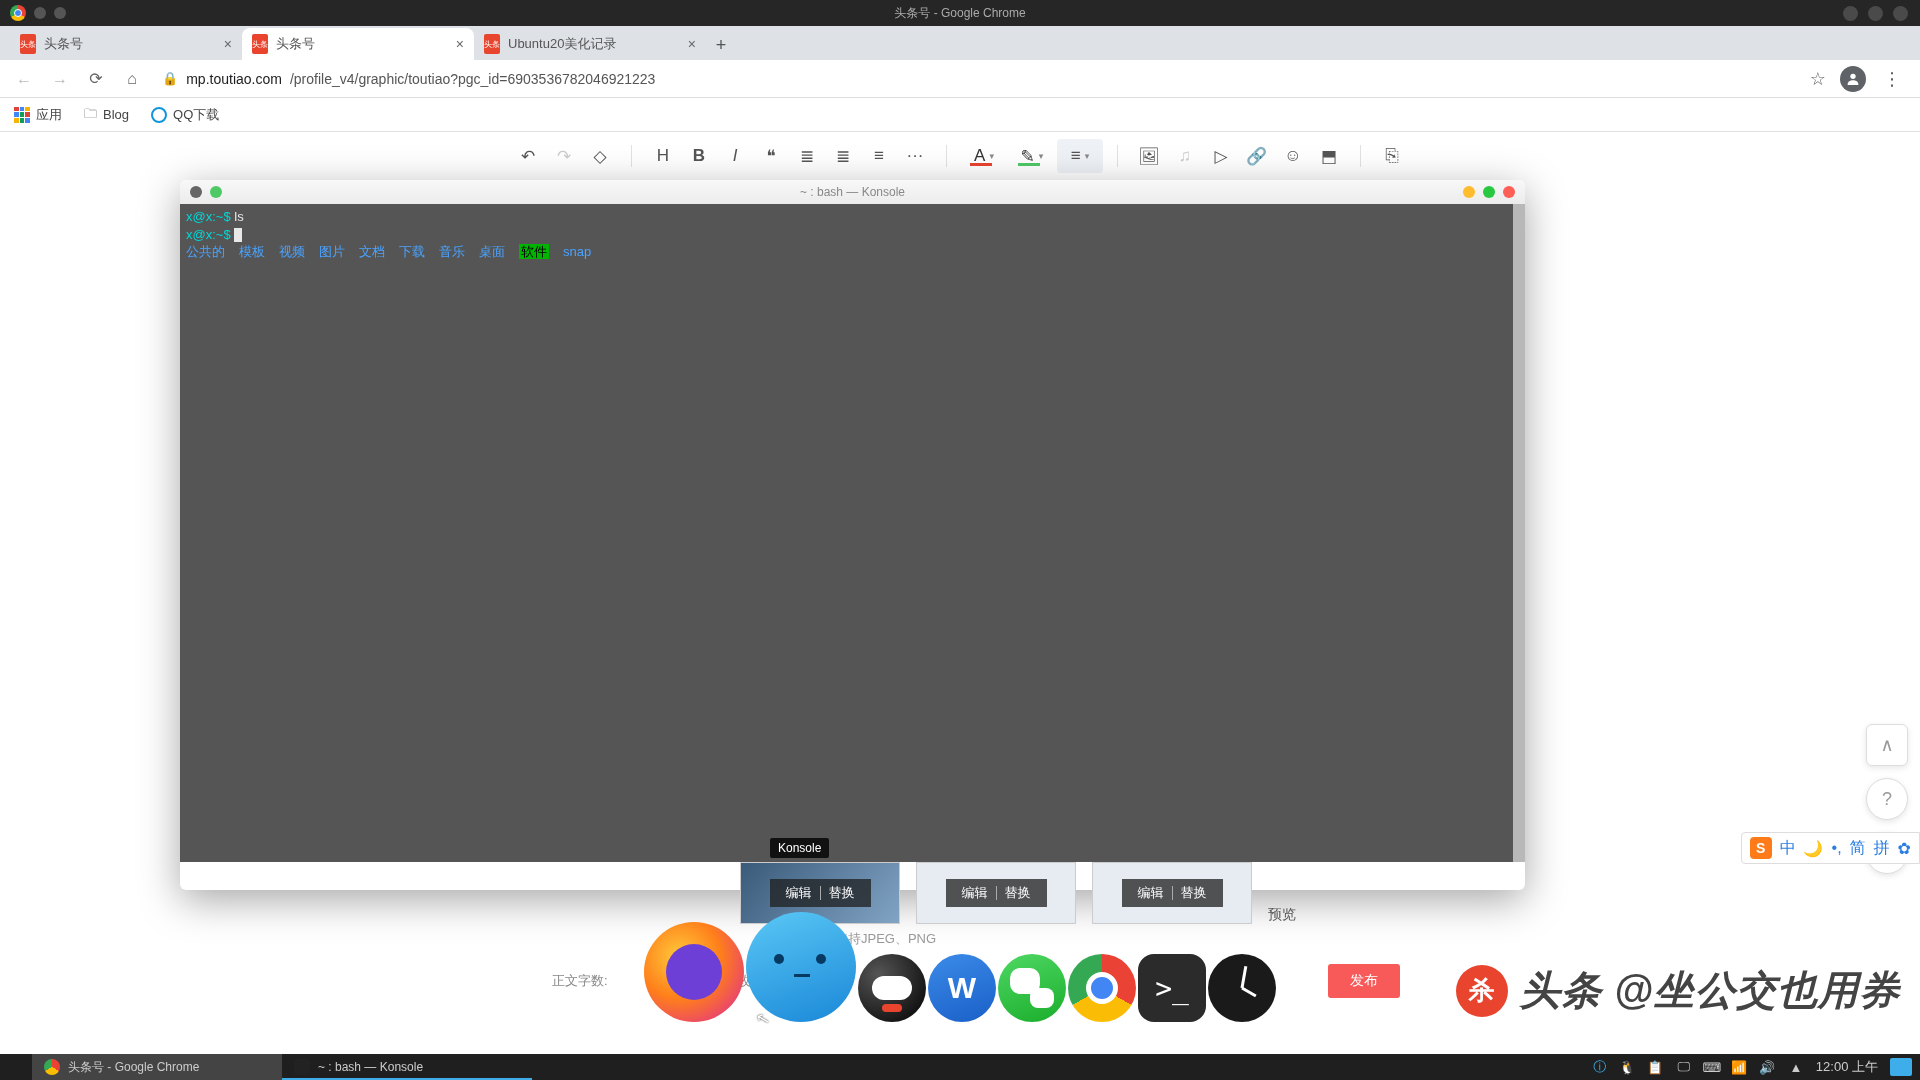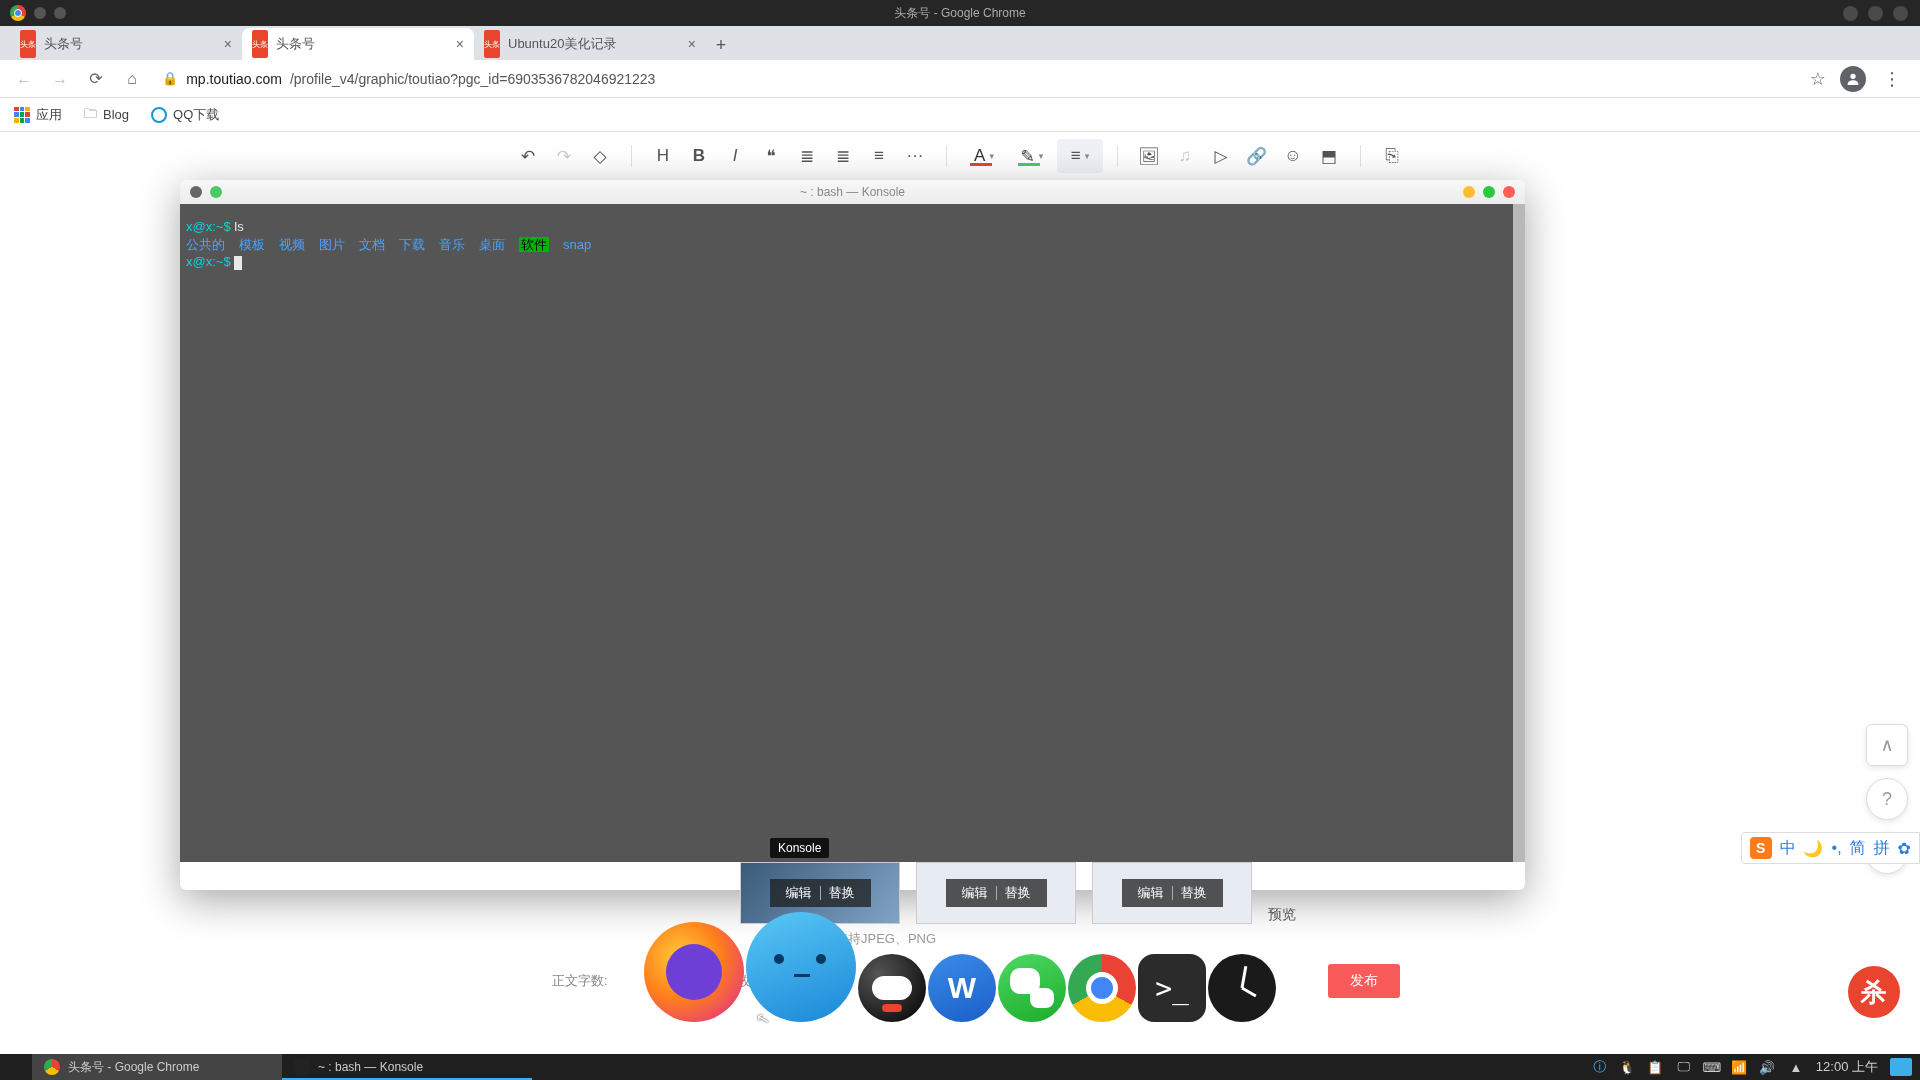--- a/index.html
+++ b/index.html
@@ -9,21 +9,21 @@
 .sys-title .dots{position:absolute;right:12px;display:flex;gap:10px}
 .sys-title .dots span{width:15px;height:15px;border-radius:50%;background:#4a4a4a}
 .sys-title .chrome-icon{position:absolute;left:10px;width:16px;height:16px;border-radius:50%;background:conic-gradient(#ea4335 0 120deg,#fbbc05 120deg 240deg,#34a853 240deg 360deg)}
 .sys-title .chrome-icon::after{content:"";position:absolute;inset:4px;border-radius:50%;background:#4285f4;border:1px solid #fff}
 .sys-title .gdots{position:absolute;left:34px;display:flex;gap:8px}
 .sys-title .gdots span{width:12px;height:12px;border-radius:50%;background:#555}
 
 .tabstrip{height:34px;background:#dee1e6;display:flex;align-items:flex-end;padding-left:10px}
 .tab{height:32px;min-width:232px;max-width:232px;display:flex;align-items:center;padding:0 10px;font-size:13px;color:#555;gap:8px;position:relative;border-radius:8px 8px 0 0}
 .tab.active{background:#fff}
-.tab .fav{width:16px;height:28px;background:#e8442e;border-radius:2px;display:flex;align-items:center;justify-content:center;color:#fff;font-size:8px}
+.tab .fav{width:16px;height:20px;background:#e8442e;border-radius:2px;display:flex;align-items:center;justify-content:center;color:#fff;font-size:8px}
 .tab .close{margin-left:auto;font-size:14px;color:#666}
 .newtab{width:30px;height:30px;display:flex;align-items:center;justify-content:center;font-size:18px;color:#555}
 
 .urlbar{height:38px;background:#fff;display:flex;align-items:center;padding:0 10px;gap:8px;border-bottom:1px solid #ddd}
 .urlbar .nav{width:28px;height:28px;display:flex;align-items:center;justify-content:center;color:#666;font-size:16px}
 .urlbar .nav.disabled{color:#bbb}
 .url-field{flex:1;display:flex;align-items:center;gap:8px;font-size:14px;color:#555;padding:0 8px}
 .url-field .lock{font-size:13px}
 .url-field .domain{color:#202124}
 .urlbar .right{display:flex;align-items:center;gap:14px;padding-right:6px}
@@ -63,21 +63,21 @@
 .k-title .mac{display:flex;gap:8px}
 .k-title .mac span{width:12px;height:12px;border-radius:50%;background:#666}
 .k-title .mac span:nth-child(2){background:#4fc866}
 .k-title .name{position:absolute;left:50%;transform:translateX(-50%);color:#888}
 .k-title .right{position:absolute;right:10px;display:flex;gap:8px}
 .k-title .right span{width:12px;height:12px;border-radius:50%}
 .k-title .right span:nth-child(1){background:#febc2e}
 .k-title .right span:nth-child(2){background:#28c840}
 .k-title .right span:nth-child(3){background:#ff5f57}
 .k-menu{height:28px;background:#f7f7f7;display:flex;align-items:center;padding:0 10px;gap:24px;font-size:13px;color:#333;border-bottom:1px solid #ddd}
-.k-body{background:#555;height:calc(100% - 52px);padding:14px 6px;font-family:monospace;font-size:13px;color:#e8e8e8;position:relative;line-height:1.35}
+.k-body{background:#555;height:calc(100% - 52px);padding:4px 6px;font-family:monospace;font-size:13px;color:#e8e8e8;position:relative;line-height:1.35}
 .k-body .scrollbar{position:absolute;right:0;top:0;bottom:0;width:12px;background:#b8b8b8}
 .k-body .p1{color:#00d7d7}
 .k-body .dir{color:#4aa3ff;margin-right:14px}
 .k-body .gr{background:#00b400;color:#000;padding:0 2px;margin-right:14px}
 .k-body .sn{color:#4aa3ff}
 .k-body .cursor{display:inline-block;width:8px;height:14px;background:#e8e8e8;vertical-align:middle}
 
 .blurred{position:absolute;top:250px;left:720px;width:460px;height:320px;filter:blur(26px);background:linear-gradient(90deg,#e58a4a 0 15%,#f3e8da 15% 65%,#4a88c8 65% 80%,#e8e8ea 80% 100%);opacity:.85;border-radius:10px}
 
 .thumbs{position:absolute;bottom:130px;left:740px;display:flex;gap:16px;align-items:flex-end}
@@ -278,24 +278,24 @@
           <span></span>
           <span></span>
         </div>
     </div>
     <div class="k-body">
       <div class="scrollbar"></div>
       <div>
         <span class="p1">x@x</span><span class="p1">:~$</span> <span>ls</span>
       </div>
       <div>
-        <span class="dir">公共的</span><span class="dir">模板</span><span class="dir">视频</span><span class="dir">图片</span><span class="dir">文档</span><span class="dir">下载</span><span class="dir">音乐</span><span class="dir">桌面</span><span class="gr">软件</span><span class="sn">snap</span>
+        <span class="p1">x@x</span><span class="p1">:~$</span> <span class="cursor"></span>
       </div>
       <div>
-        <span class="p1">x@x</span><span class="p1">:~$</span> <span class="cursor"></span>
+        <span class="dir">公共的</span><span class="dir">模板</span><span class="dir">视频</span><span class="dir">图片</span><span class="dir">文档</span><span class="dir">下载</span><span class="dir">音乐</span><span class="dir">桌面</span><span class="gr">软件</span><span class="sn">snap</span>
       </div>
     </div>
   </div>
 
   <div class="thumbs">
     <span class="tip">Konsole</span>
     <div class="thumb t1">
       <div class="ov">
           <span>编辑</span>
           <span class="bar"></span>
@@ -350,20 +350,21 @@
     <div class="app wps">W</div>
     <div class="app wechat"></div>
     <div class="app chrome"></div>
     <div class="app term">&gt;_</div>
     <div class="app clock"></div>
   </div>
   <div class="dock-cursor">↖</div>
 
   <div class="watermark">
     <span class="logo">杀</span>
+    <span>头条 @坐公交也用券</span>
   </div>
 </div>
 
 <div class="taskbar">
   <div class="apple"></div>
   <div class="task active">
     <span class="ic" style="background:conic-gradient(#ea4335 0 120deg,#fbbc05 120deg 240deg,#34a853 240deg)"></span>
     <span>头条号 - Google Chrome</span>
   </div>
   <div class="task hl">

